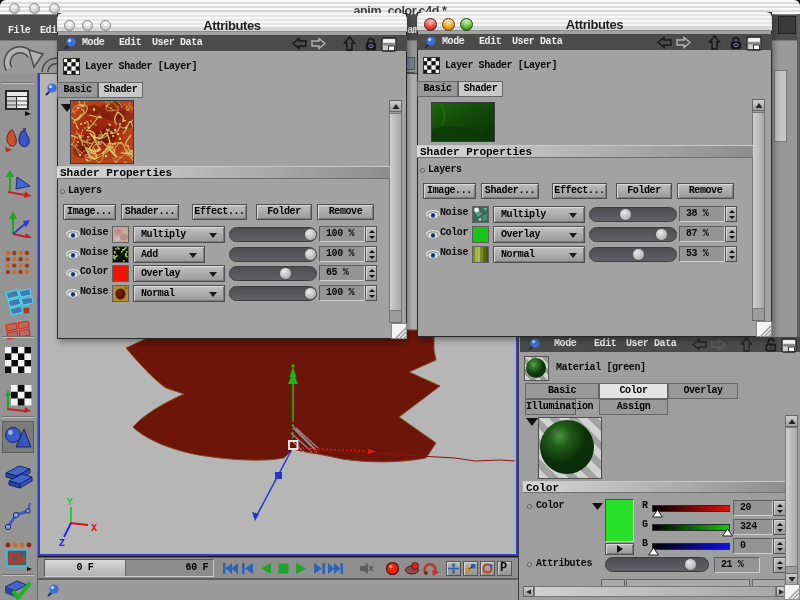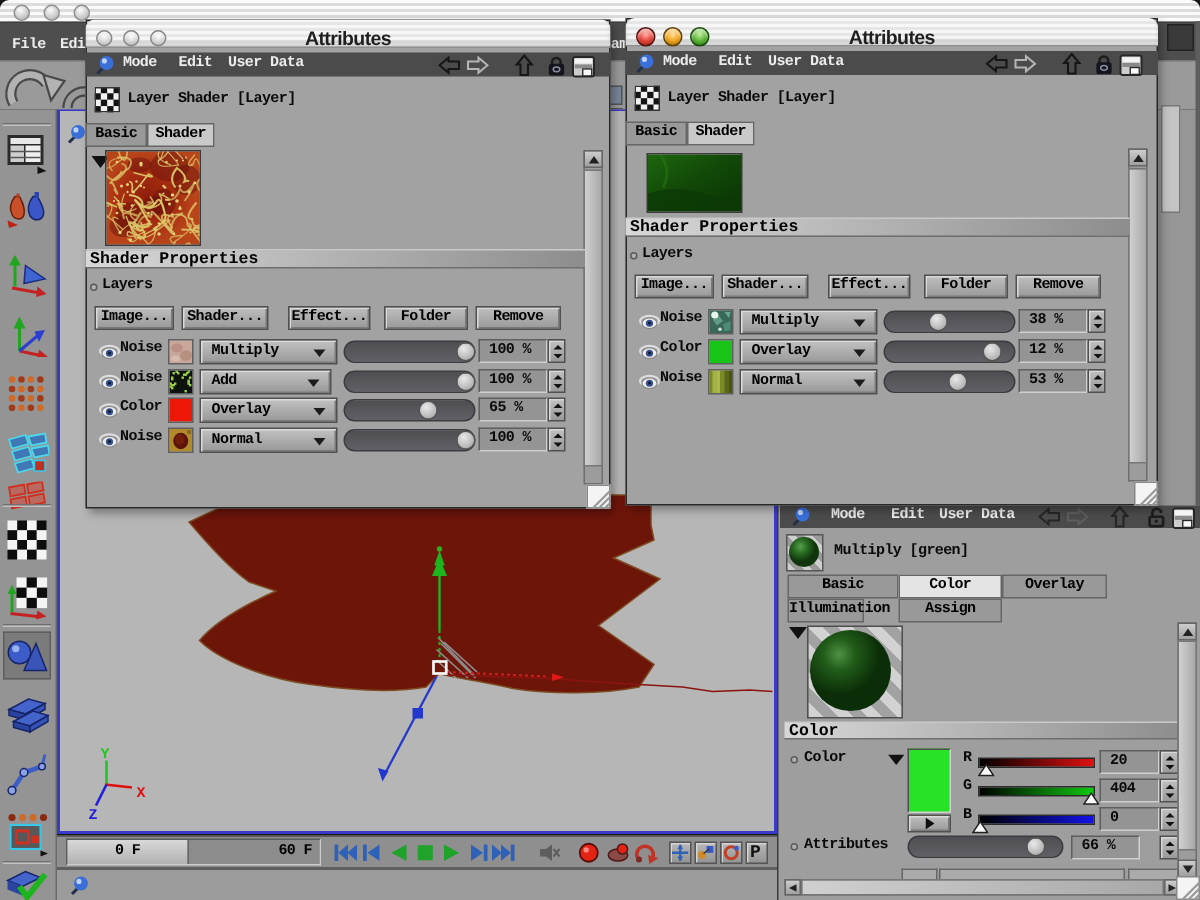--- a/index.html
+++ b/index.html
@@ -63,20 +63,21 @@
 #timeline{left:38px;top:557px;width:480px;height:21px;background:#8f8f8f;border-top:1px solid #5a5a5a;}
 #bstrip{left:38px;top:578px;width:762px;height:22px;background:#9b9b9b;border-top:2px solid #5f5f5f;}
 #rpanel{left:518px;top:337px;width:282px;height:263px;background:#9e9e9e;border-left:1px solid #3a3a3a;}
 </style></head><body>
 <div id="root">
     <div class="abs" style=""></div>
     <div class="abs" id="titlebar"></div>
     <div class="abs" style="left:9px;top:3px;width:11px;height:11px;border-radius:50%;background:radial-gradient(circle at 40% 30%,#fcfcfc,#cacaca 60%,#aaa);border:1px solid #909090;"></div>
     <div class="abs" style="left:29px;top:3px;width:11px;height:11px;border-radius:50%;background:radial-gradient(circle at 40% 30%,#fcfcfc,#cacaca 60%,#aaa);border:1px solid #909090;"></div>
     <div class="abs" style="left:49px;top:3px;width:11px;height:11px;border-radius:50%;background:radial-gradient(circle at 40% 30%,#fcfcfc,#cacaca 60%,#aaa);border:1px solid #909090;"></div>
+    <div class="abs" id="titletext">anim_color.c4d *</div>
     <div class="abs" id="mainmenu"></div>
     <div class="abs mtxt" style="left:8px;top:25px;">File</div>
     <div class="abs mtxt" style="left:40px;top:25px;">Edit</div>
     <div class="abs mtxt" style="left:396px;top:25px;">ynamics</div>
     <div class="abs" id="topbar"></div>
     <div class="abs" style="left:518px;top:73px;width:282px;height:527px;background:#969696;"></div>
     <div class="abs" style="left:797px;top:14px;width:3px;height:586px;background:#5e5e5e;"></div>
     <svg class="abs" style="left:2px;top:41px;" width="56" height="32" viewBox="0 0 56 32">
       <path d="M7 28 A 12 12 0 0 1 29 15" fill="none" stroke="#4a4a4a" stroke-width="7.5"></path>
       <path d="M7 28 A 12 12 0 0 1 29 15" fill="none" stroke="#b2b2b2" stroke-width="4.5"></path>
@@ -400,21 +401,21 @@
     <svg class="abs" style="left:525px;top:357px;" width="23" height="23" viewBox="0 0 23 23">
       <defs>
         <radialGradient id="mg" cx="38%" cy="32%">
           <stop offset="0%" stop-color="#57a04b"></stop>
           <stop offset="45%" stop-color="#2a6e22"></stop>
           <stop offset="100%" stop-color="#10340c"></stop>
         </radialGradient>
       </defs>
       <circle cx="11" cy="11" r="10" fill="url(#mg)"></circle>
     </svg>
-    <div class="abs" style="left:556px;top:362px;color:#0a0a0a;">Multiply [green]</div>
+    <div class="abs" style="left:556px;top:362px;color:#0a0a0a;">Material [green]</div>
     <div class="abs tab" style="left:525px;top:383px;width:74px;height:16px;">Basic</div>
     <div class="abs tab sel" style="left:599px;top:383px;width:69px;height:16px;background:#e4e4e4;">Color</div>
     <div class="abs tab" style="left:668px;top:383px;width:70px;height:16px;">Overlay</div>
     <div class="abs tab" style="left:525px;top:399px;width:51px;height:16px;">Illumination</div>
     <div class="abs tab" style="left:599px;top:399px;width:69px;height:16px;">Assign</div>
     <svg class="abs" style="left:526px;top:418px;" width="12" height="8" viewBox="0 0 12 8">
       <polygon points="0,0 12,0 6.0,8" fill="#111"></polygon>
     </svg>
     <div class="abs" style="left:538px;top:417px;width:64px;height:62px;background:repeating-linear-gradient(45deg,#d2d2d2 0 7px,#a2a2a2 7px 14px);border:1px solid #4f4f4f;"></div>
     <svg class="abs" style="left:539px;top:418px;" width="62" height="60" viewBox="0 0 62 60">
@@ -446,41 +447,41 @@
     <div class="abs fld" style="left:733px;top:500px;width:40px;height:16px;">20</div>
     <div class="abs stp" style="left:773px;top:500px;width:13px;height:16px;position:absolute;">
       <b></b>
       <u></u>
     </div>
     <div class="abs" style="left:642px;top:519px;color:#0a0a0a;">G</div>
     <div class="abs" style="left:652px;top:524px;width:78px;height:7px;background:linear-gradient(90deg,#000,#10c810);border:1px solid #2c2c2c;"></div>
     <svg class="abs" style="left:722.0px;top:528px;" width="11" height="9" viewBox="0 0 11 9">
       <polygon points="5.5,0.8 10.4,8 0.6,8" fill="#fdfdfd" stroke="#222" stroke-width="1"></polygon>
     </svg>
-    <div class="abs fld" style="left:733px;top:519px;width:40px;height:16px;">404</div>
+    <div class="abs fld" style="left:733px;top:519px;width:40px;height:16px;">324</div>
     <div class="abs stp" style="left:773px;top:519px;width:13px;height:16px;position:absolute;">
       <b></b>
       <u></u>
     </div>
     <div class="abs" style="left:642px;top:538px;color:#0a0a0a;">B</div>
     <div class="abs" style="left:652px;top:543px;width:78px;height:7px;background:linear-gradient(90deg,#000,#1212e8);border:1px solid #2c2c2c;"></div>
     <svg class="abs" style="left:648.0px;top:547px;" width="11" height="9" viewBox="0 0 11 9">
       <polygon points="5.5,0.8 10.4,8 0.6,8" fill="#fdfdfd" stroke="#222" stroke-width="1"></polygon>
     </svg>
     <div class="abs fld" style="left:733px;top:538px;width:40px;height:16px;">0</div>
     <div class="abs stp" style="left:773px;top:538px;width:13px;height:16px;position:absolute;">
       <b></b>
       <u></u>
     </div>
     <div class="abs circ" style="left:527px;top:562px;"></div>
     <div class="abs" style="left:536px;top:558px;color:#0a0a0a;">Attributes</div>
     <div class="abs sl" style="left:605px;top:557px;width:104px;height:15px;">
       <i style="left:78px;"></i>
     </div>
-    <div class="abs fld" style="left:714px;top:557px;width:46px;height:16px;">66 %</div>
+    <div class="abs fld" style="left:714px;top:557px;width:46px;height:16px;">21 %</div>
     <div class="abs stp" style="left:773px;top:557px;width:13px;height:16px;">
       <b></b>
       <u></u>
     </div>
     <div class="abs" style="left:601px;top:579px;width:24px;height:8px;background:#aaa;border:1px solid #666;border-bottom:none;"></div>
     <div class="abs" style="left:626px;top:579px;width:124px;height:8px;background:#aaa;border:1px solid #666;border-bottom:none;"></div>
     <div class="abs" style="left:752px;top:579px;width:34px;height:8px;background:#aaa;border:1px solid #666;border-bottom:none;"></div>
     <div class="abs scroll" style="left:523px;top:586px;width:264px;height:11px;"></div>
     <div class="abs sarrow" style="left:523px;top:586px;width:11px;height:11px;"></div>
     <svg class="abs" style="left:525px;top:589px;" width="7" height="6" viewBox="0 0 7 6">
@@ -729,21 +730,21 @@
         <rect x="12" y="8" width="1.6" height="1.6" fill="#9ad048"></rect>
         <rect x="1" y="5" width="1.6" height="1.6" fill="#9ad048"></rect>
         <rect x="1" y="4" width="1.6" height="1.6" fill="#9ad048"></rect>
         <rect x="11" y="1" width="1.6" height="1.6" fill="#9ad048"></rect>
         <rect x="5" y="1" width="1.6" height="1.6" fill="#9ad048"></rect>
         <rect x="0" y="10" width="1.6" height="1.6" fill="#9ad048"></rect>
         <rect x="10" y="2" width="1.6" height="1.6" fill="#9ad048"></rect>
         <rect x="1" y="11" width="1.6" height="1.6" fill="#9ad048"></rect>
       </svg>
     </div>
-    <div class="abs dd" style="left:133px;top:246px;width:88px;height:17px;">Add<i></i></div>
+    <div class="abs dd" style="left:133px;top:246px;width:72px;height:17px;">Add<i></i></div>
     <div class="abs sl" style="left:229px;top:247px;width:88px;height:15px;">
       <i style="left:74px;"></i>
     </div>
     <div class="abs fld" style="left:319px;top:246px;width:46px;height:16px;">100 %</div>
     <div class="abs stp" style="left:365px;top:246px;width:12px;height:16px;">
       <b></b>
       <u></u>
     </div>
     <svg class="abs" style="left:66px;top:268px;" width="14" height="12" viewBox="0 0 14 12">
       <ellipse cx="7" cy="5" rx="6.3" ry="3.4" fill="none" stroke="#dedede" stroke-width="1.4"></ellipse>
@@ -918,21 +919,21 @@
     <div class="abs" style="left:440px;top:227px;color:#0a0a0a;">Color</div>
     <div class="abs" style="left:472px;top:226px;width:17px;height:17px;border:1px solid #606060;">
       <svg width="15" height="15" viewBox="0 0 15 15" style="position:absolute;left:0;top:0;">
         <rect width="15" height="15" fill="#17c417"></rect>
       </svg>
     </div>
     <div class="abs dd" style="left:493px;top:226px;width:92px;height:17px;">Overlay<i></i></div>
     <div class="abs sl" style="left:589px;top:227px;width:88px;height:15px;">
       <i style="left:65px;"></i>
     </div>
-    <div class="abs fld" style="left:679px;top:226px;width:46px;height:16px;">12 %</div>
+    <div class="abs fld" style="left:679px;top:226px;width:46px;height:16px;">87 %</div>
     <div class="abs stp" style="left:725px;top:226px;width:12px;height:16px;">
       <b></b>
       <u></u>
     </div>
     <svg class="abs" style="left:426px;top:249px;" width="14" height="12" viewBox="0 0 14 12">
       <ellipse cx="7" cy="5" rx="6.3" ry="3.4" fill="none" stroke="#dedede" stroke-width="1.4"></ellipse>
       <ellipse cx="7" cy="6.5" rx="5" ry="3.6" fill="#ededed" stroke="#8a8a8a" stroke-width="0.8"></ellipse>
       <circle cx="7" cy="6.5" r="2.4" fill="#35508c"></circle>
       <circle cx="7" cy="6.3" r="1" fill="#101830"></circle>
     </svg>

